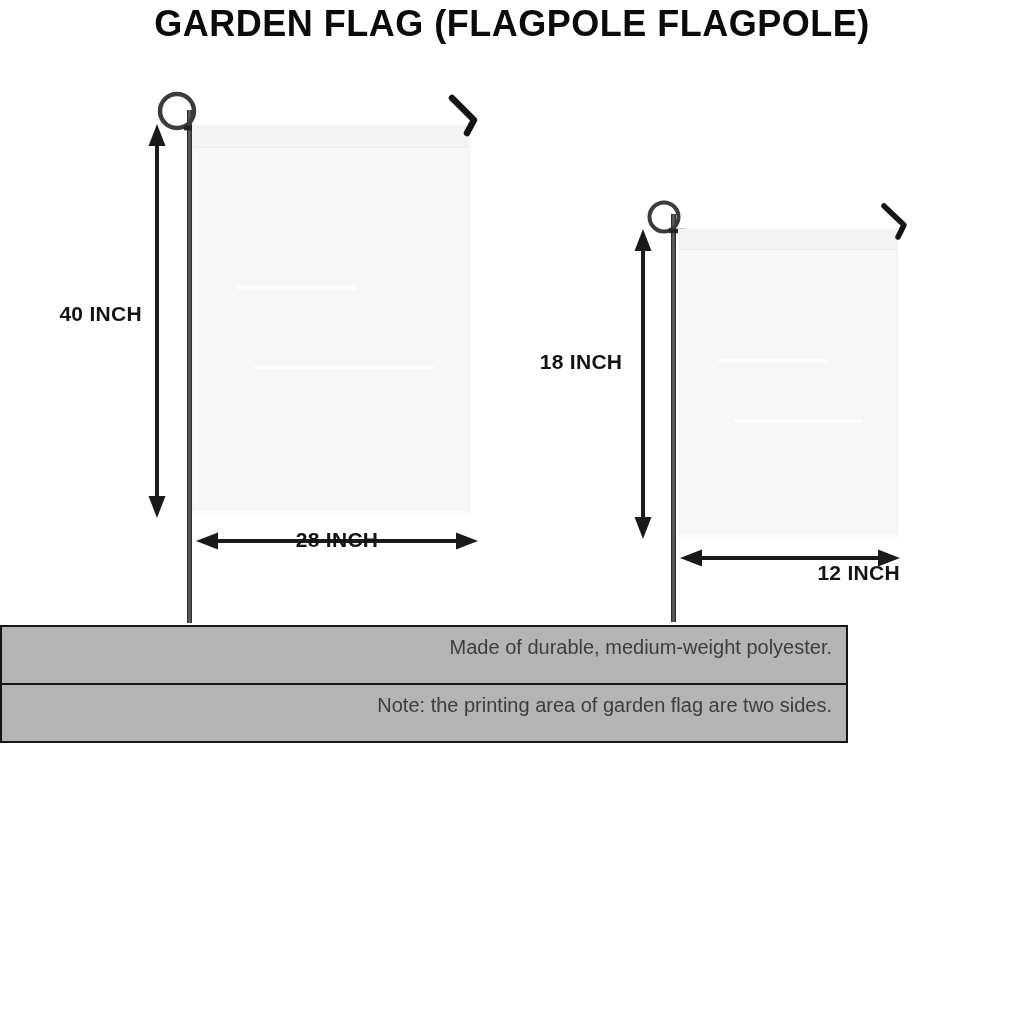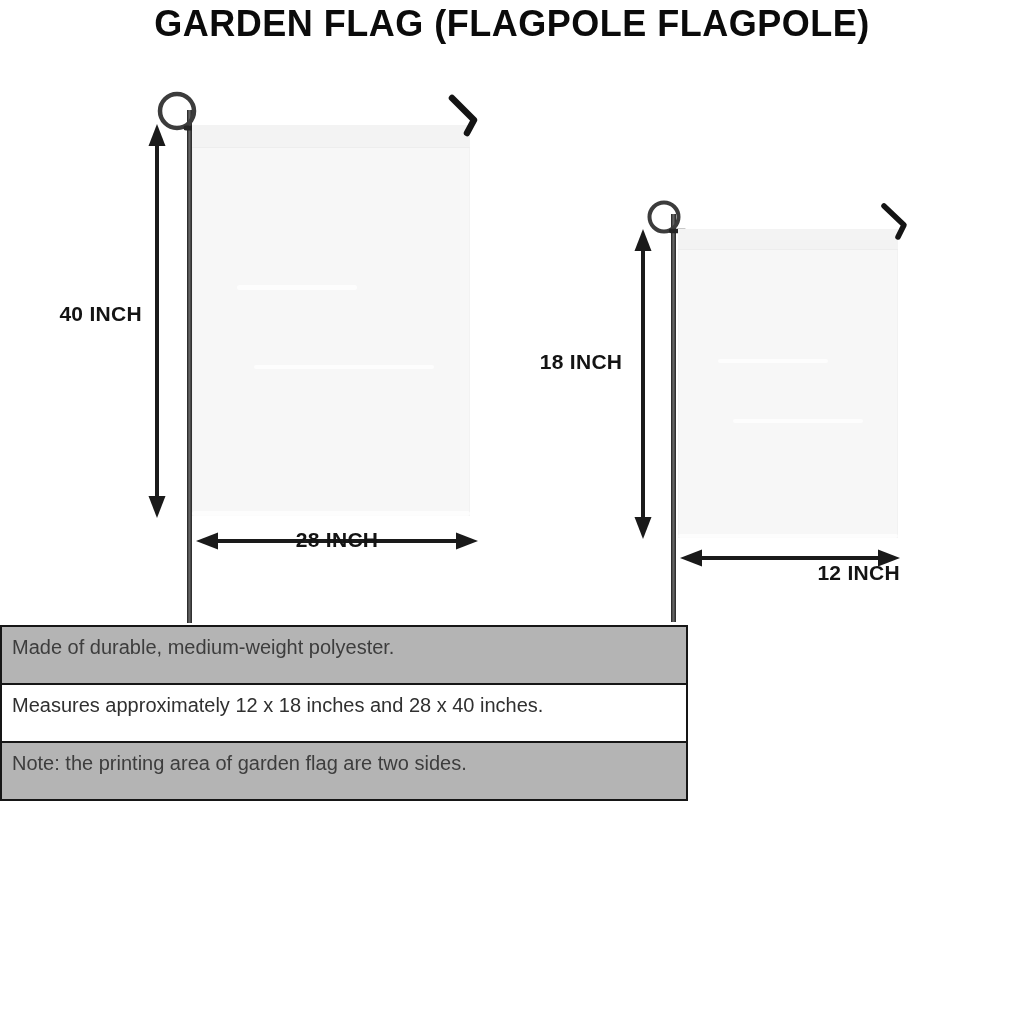--- a/index.html
+++ b/index.html
@@ -37,22 +37,22 @@
   .dim-label{
     position:absolute;color:#141414;font-weight:bold;font-size:21px;line-height:22px;
     letter-spacing:.3px;white-space:nowrap;
   }
   .lbl-h-large{left:48px;top:303px;width:94px;text-align:right;}
   .lbl-w-large{left:196px;top:529px;width:282px;text-align:center;}
   .lbl-h-small{left:534px;top:351px;width:94px;text-align:center;}
   .lbl-w-small{left:680px;top:562px;width:220px;text-align:right;}
   
   .feature-table{
-    position:absolute;left:0;top:625px;width:688px;
-    border:2px solid #161616;box-sizing:border-box;background:#ffffff;
+    position:absolute;left:0;top:625px;width:848px;
+    border:2px solid #161616;box-sizing:border-box;background:#ffffff;text-align:right;
   }
   .feature-row{
     box-sizing:border-box;height:58px;padding:8px 14px 0 10px;
     font-size:20px;line-height:25px;border-bottom:2px solid #161616;
   }
   .feature-row:last-child{border-bottom:none;height:56px;}
   .feature-row.gray{background:#b4b4b4;color:#3d3d3d;}
   .feature-row.white{background:#ffffff;color:#303030;}
 </style>
 </head>
@@ -127,17 +127,16 @@
     <svg class="arrow-svg" style="left:680px;top:546px;" width="220" height="24">
       <line x1="18" y1="12" x2="202" y2="12" stroke="#1a1a1a" stroke-width="4"></line>
       <polygon points="0,12 22,3.5 22,20.5" fill="#1a1a1a"></polygon>
       <polygon points="220,12 198,3.5 198,20.5" fill="#1a1a1a"></polygon>
     </svg>
     <div class="dim-label lbl-w-small">12 INCH</div>
   </div>
 
   <div class="feature-table">
     <div class="feature-row gray">Made of durable, medium-weight polyester.</div>
-    <div class="feature-row white">Measures approximately 12 x 18 inches and 28 x 40 inches.</div>
     <div class="feature-row gray">Note: the printing area of garden flag are two sides.</div>
   </div>
 
 </div>
 
 </body></html>

